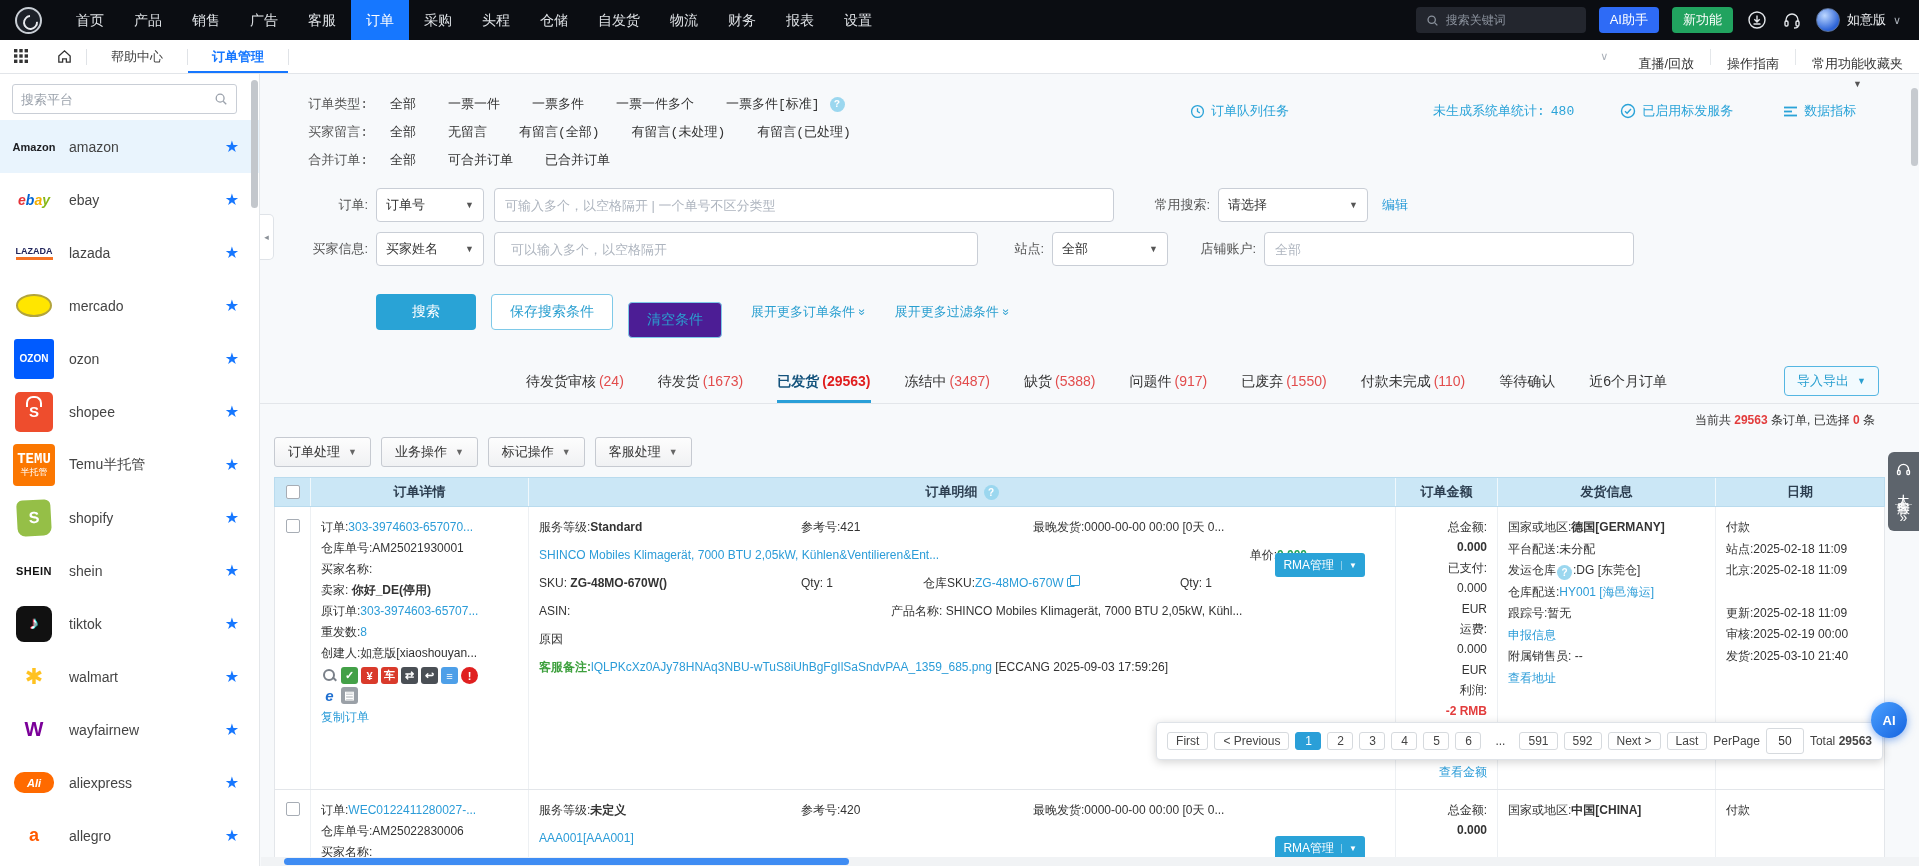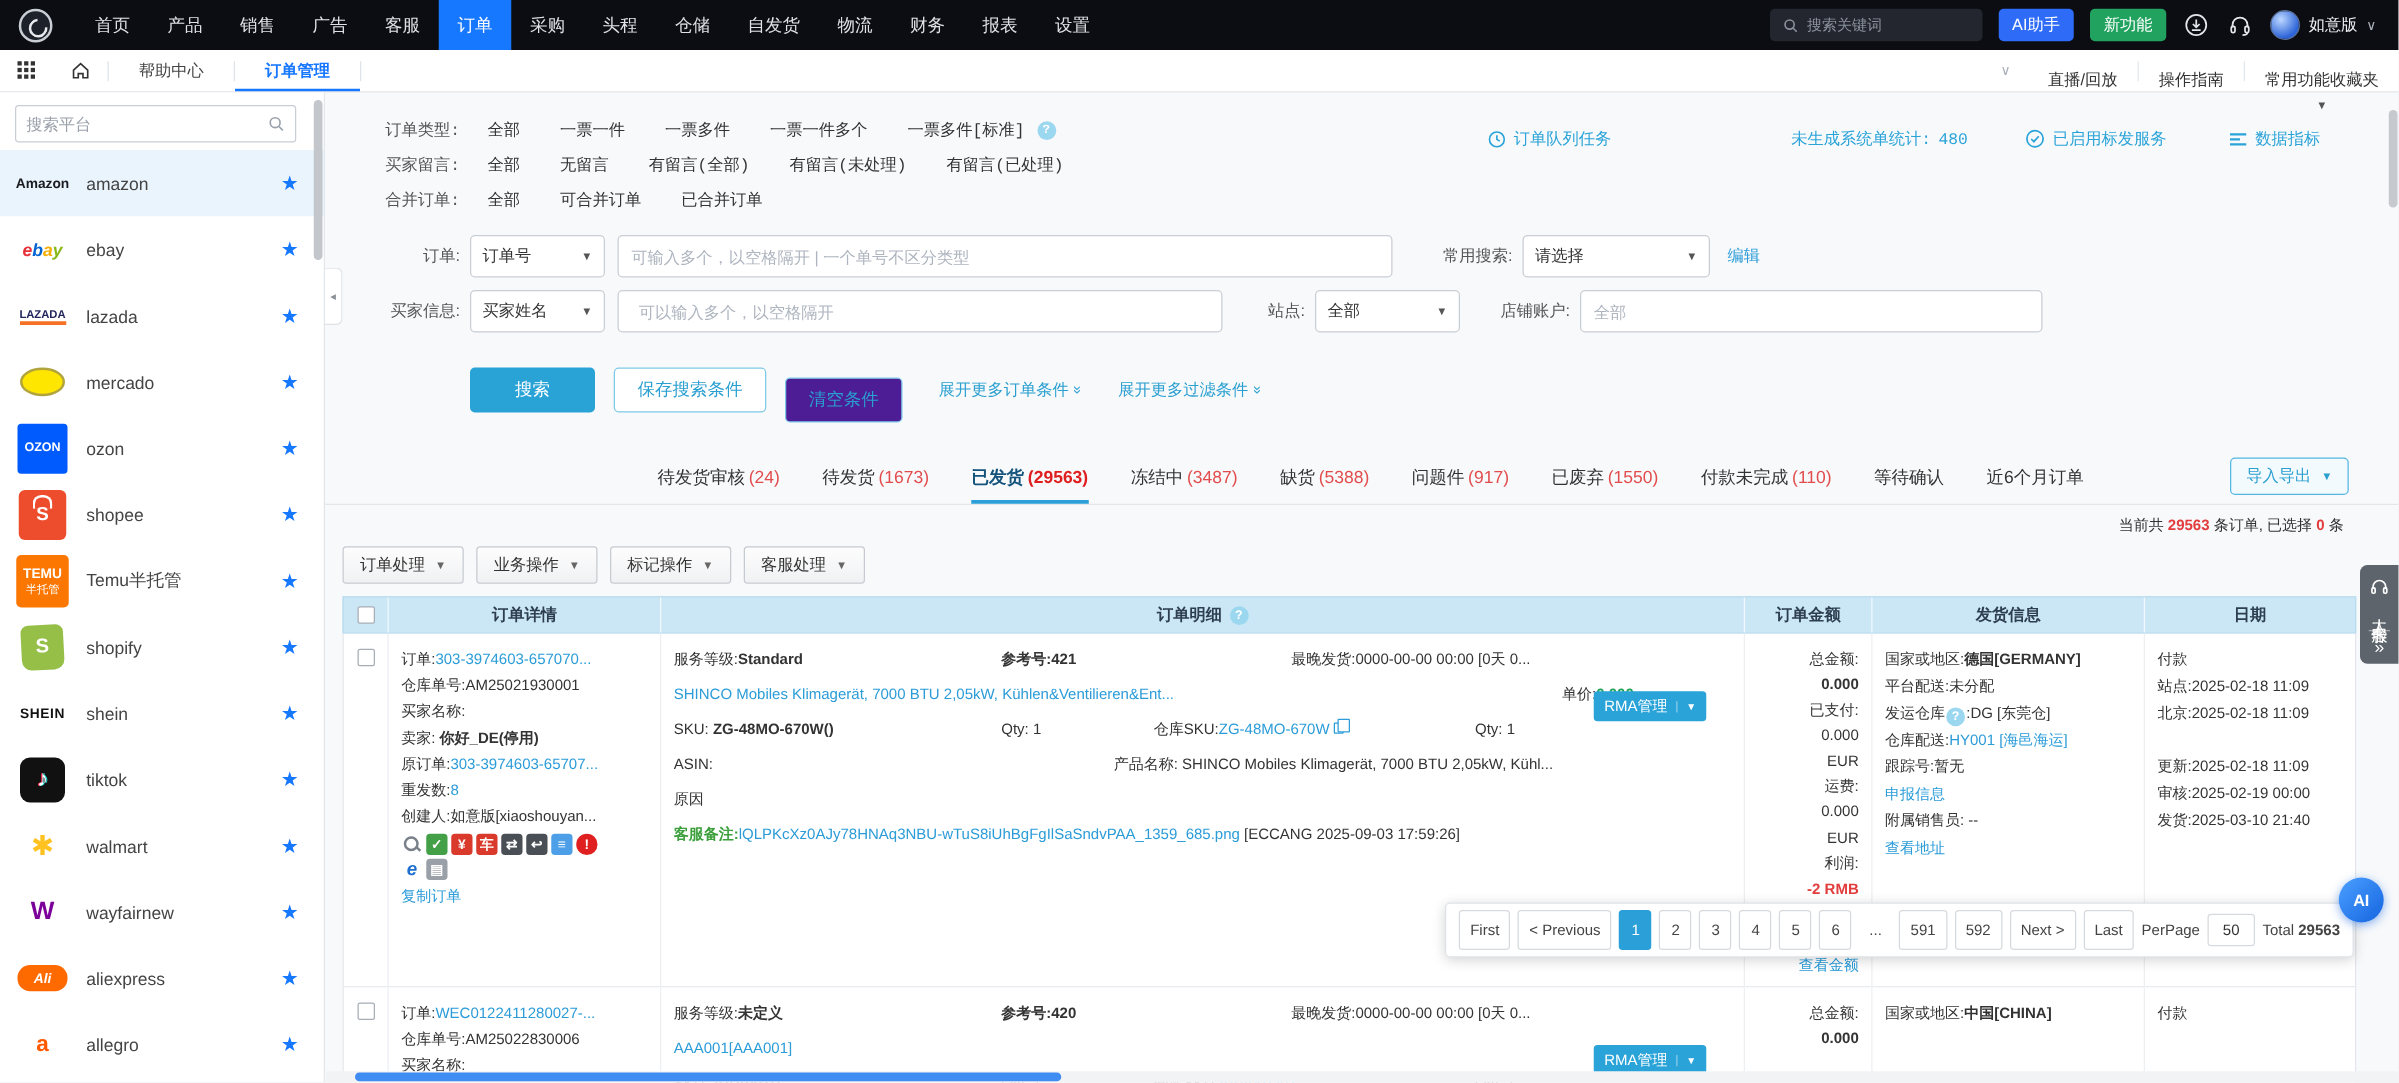--- a/index.html
+++ b/index.html
@@ -48,21 +48,21 @@
   .fav-star { color:#1677ff; font-size:16px; cursor:pointer; }
   .lg-amazon { font-size:11px; font-weight:bold; color:#1b1c20; }
   .lg-ebay { font-size:14px; font-weight:bold; }
   .lg-ebay .e1{color:#e53238}.lg-ebay .e2{color:#0064d2}.lg-ebay .e3{color:#f5af02}.lg-ebay .e4{color:#86b817}
   .lg-lazada { font-size:9px; font-weight:bold; color:#22265c; border-bottom:3px solid #f57224; padding-bottom:1px; }
   .lg-mercado { width:36px; height:23px; border-radius:50%; background:#ffe600; border:2px solid #b2a43c; }
   .lg-ozon { width:40px; height:40px; background:#005bff; border-radius:3px; color:#fff; font-size:10px; font-weight:bold; display:flex; align-items:center; justify-content:center; }
   .lg-shopee { width:38px; height:40px; background:#ee4d2d; border-radius:5px; color:#fff; font-size:15px; font-weight:bold; display:flex; align-items:center; justify-content:center; position:relative; }
   .lg-shopee::before { content:""; position:absolute; top:4px; width:12px; height:9px; border:2px solid #fff; border-bottom:none; border-radius:7px 7px 0 0; }
   .lg-temu { width:42px; height:42px; background:#fb7701; border-radius:4px; color:#fff; display:flex; flex-direction:column; align-items:center; justify-content:center; line-height:1.15; }
-  .lg-temu b { font-size:11px; } .lg-temu i { font-style:normal; font-size:9px; }
+  .lg-temu b { font-size:14px;font-family:Liberation Mono, monospace; } .lg-temu i { font-style:normal; font-size:9px; }
   .lg-shopify { width:34px; height:36px; background:#95bf47; border-radius:6px 6px 8px 8px; color:#fff; font-size:16px; font-weight:bold; display:flex; align-items:center; justify-content:center; transform:rotate(-3deg); }
   .lg-shein { font-size:11px; font-weight:bold; color:#111; letter-spacing:.5px; }
   .lg-tiktok { width:36px; height:36px; background:#111; border-radius:8px; color:#fff; font-size:18px; display:flex; align-items:center; justify-content:center; text-shadow:1px 0 #25f4ee,-1px 0 #fe2c55; }
   .lg-walmart { color:#ffc220; font-size:22px; }
   .lg-wayfair { color:#7b0099; font-size:20px; font-weight:bold; }
   .lg-ali { width:40px; height:21px; background:#ff6a00; border-radius:10px; color:#fff; font-size:11px; font-style:italic; font-weight:bold; display:flex; align-items:center; justify-content:center; }
   .lg-allegro { color:#ff5a00; font-size:18px; font-weight:bold; }
   .side-scrollbar { position:absolute; right:1px; top:6px; width:7px; height:128px; border-radius:4px; background:#c3c7cc; }
   .collapse-tab { position:absolute; left:260px; top:140px; width:14px; height:46px; background:#fff; border:1px solid #dfe3e8; border-left:none; border-radius:0 5px 5px 0; display:flex; align-items:center; justify-content:center; color:#8a9097; font-size:9px; cursor:pointer; z-index:4; }
 
@@ -134,32 +134,32 @@
   .chip.green{background:#43a047}.chip.red{background:#d93a2b}.chip.dark{background:#4a4f55}.chip.blue{background:#4d9fe8}
   .chip.alert{background:#e02020;border-radius:50%;}
   .chip.grey{background:#9aa0a7}
   .chip.elogo{background:transparent;color:#1f6fd0;font-size:15px;font-style:italic;}
   .mini-mag { width:17px; height:17px; position:relative; }
   .mini-mag::before { content:""; position:absolute; left:2px; top:2px; width:8px; height:8px; border:2px solid #7a8089; border-radius:50%; }
   .mini-mag::after { content:""; position:absolute; left:11px; top:11px; width:5px; height:2px; background:#7a8089; transform:rotate(45deg); }
   .copy-ico { display:inline-block; width:8px; height:9px; border:1px solid #2b9cd8; border-radius:1px; position:relative; margin-left:3px; background:#fff; }
   .copy-ico::before { content:""; position:absolute; left:2px; top:-4px; width:8px; height:9px; border:1px solid #2b9cd8; border-radius:1px; background:#fff; }
   .d-l1 { display:flex; }
-  .sp262 { width:262px; flex:none; } .sp232 { width:232px; flex:none;font-weight:bold; } .sp122 { width:122px; flex:none; } .sp257 { width:257px; flex:none; } .sp352 { width:352px; flex:none; }
+  .sp262 { width:262px; flex:none; } .sp232 { width:232px; flex:none; } .sp122 { width:122px; flex:none; } .sp257 { width:257px; flex:none; } .sp352 { width:352px; flex:none; }
   .c-items { position:relative; }
   .rma { position:absolute; right:30px; top:46px; height:24px; background:#2aa3d8; color:#fff; border-radius:3px; display:flex; align-items:center; padding:0 8px; font-size:12px; cursor:pointer; gap:7px; }
   .rma .caret { font-size:8px; border-left:1px solid rgba(255,255,255,.45); padding-left:7px; }
   .price-r { float:right; margin-right:78px; }
   .c-amt { text-align:right; line-height:20.4px; }
   .c-ship .ln, .c-date .ln { line-height:21.5px; }
   .gap-ln { height:21px; }
 
   
   .pager { position:absolute; right:36px; top:722px; background:#fff; border:1px solid #dfe3e8; border-radius:4px; box-shadow:0 2px 10px rgba(0,0,0,.18); display:flex; align-items:center; gap:6px; padding:5px 10px; font-size:12px; color:#444; z-index:6; }
-  .pg { min-width:26px; height:32px; border:1px solid #d6dade; border-radius:3px; background:#fff; display:flex; align-items:center; justify-content:center; padding:0 8px; cursor:pointer; white-space:nowrap;text-align:right; }
+  .pg { min-width:26px; height:18px; border:1px solid #d6dade; border-radius:3px; background:#fff; display:flex; align-items:center; justify-content:center; padding:0 8px; cursor:pointer; white-space:nowrap;text-align:right; }
   .pg.active { background:#2a9fd8; border-color:#2a9fd8; color:#fff; }
   .pg.noborder { border:none; padding:0 2px; }
   .pp-input { width:38px; height:26px; border:1px solid #d6dade; border-radius:3px; text-align:center; font-size:12px; font-family:inherit; outline:none; color:#333; }
   .total { white-space:nowrap; } .total b { font-weight:bold; }
 
   
   .svc-tab { position:absolute; right:0; top:452px; width:31px; background:#5d646c; border-radius:6px 0 0 6px; color:#fff; display:flex; flex-direction:column; align-items:center; padding:9px 0 6px; z-index:7; cursor:pointer; }
   .svc-tab .vtxt { font-size:13px; line-height:17px; writing-mode:vertical-lr; letter-spacing:3px; margin-top:6px; }
   .svc-div { width:17px; height:1px; background:rgba(255,255,255,.45); margin:8px 0 4px; }
   .svc-exp { font-size:14px; }

